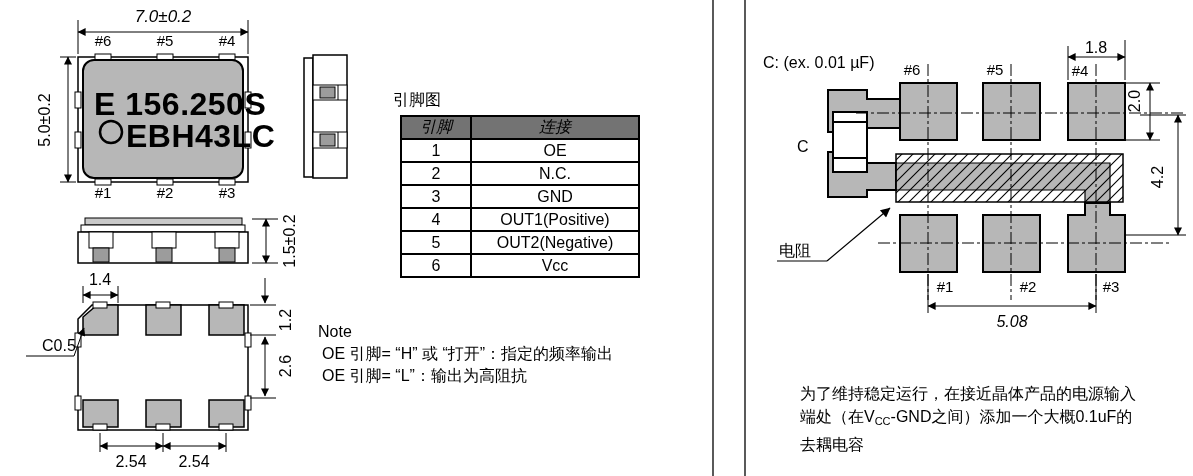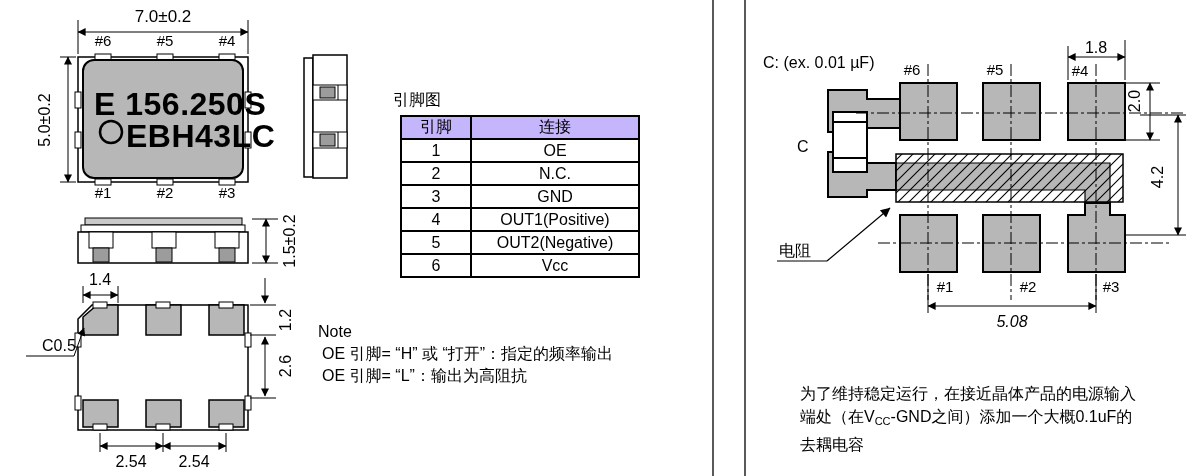--- a/index.html
+++ b/index.html
@@ -8,21 +8,21 @@
   #art{position:absolute;left:0;top:0;}
   .lbl{position:absolute;font-size:16px;line-height:1.1;white-space:nowrap;}
   .ctr{text-align:center;}
   .rot{width:80px;height:20px;text-align:center;transform:rotate(-90deg);transform-origin:center;}
   .pin{font-size:15px;width:30px;text-align:center;}
   .mark{font-weight:bold;font-size:32px;letter-spacing:0.5px;}
   #pin-table{position:absolute;left:400px;top:115px;border-collapse:collapse;font-size:16px;}
   #pin-table td{border:2px solid #000;text-align:center;padding:0;height:21px;}
   #pin-table .c1{width:68px;}
   #pin-table .c2{width:166px;}
-  #pin-table tr.hd td{background:#c4b5fd;}
+  #pin-table tr.hd td{background:#737373;font-style:italic;}
   .noteline{font-size:16px;}
   #footer-note{position:absolute;left:800px;top:382px;width:370px;font-size:16px;line-height:23px;}
   #footer-note .sub{font-size:11px;vertical-align:-3px;}
 </style>
 </head>
 <body>
 
 <div id="page">
 
   <svg id="art" width="1193" height="476" viewBox="0 0 1193 476">
@@ -177,21 +177,21 @@
         <path d="M1125,83 H1160 M1125,140 H1160"></path>
         <line x1="1150" y1="83" x2="1150" y2="140" marker-start="url(#arr)" marker-end="url(#arr)"></line>
         <path d="M1140,115 H1186 M1125,235 H1186"></path>
         <line x1="1178" y1="115" x2="1178" y2="235" marker-start="url(#arr)" marker-end="url(#arr)"></line>
         <path d="M928,274 V313 M1096,274 V313"></path>
         <line x1="928" y1="306" x2="1096" y2="306" marker-start="url(#arr)" marker-end="url(#arr)"></line>
       </g>
     </g>
   </svg>
 
-  <div class="lbl ctr" style="left:103px;top:8px;width:120px;font-size:17px;">7.0±0.2</div>
+  <div class="lbl ctr" style="left:103px;top:8px;width:120px;font-size:17px;font-style:italic;">7.0±0.2</div>
   <div class="lbl rot" style="left:6px;top:110px;">5.0±0.2</div>
   <div class="lbl pin" style="left:88px;top:33px;">#6</div>
   <div class="lbl pin" style="left:150px;top:33px;">#5</div>
   <div class="lbl pin" style="left:212px;top:33px;">#4</div>
   <div class="lbl pin" style="left:88px;top:185px;">#1</div>
   <div class="lbl pin" style="left:150px;top:185px;">#2</div>
   <div class="lbl pin" style="left:212px;top:185px;">#3</div>
   <div class="lbl mark" style="left:94px;top:87px;">E 156.250S</div>
   <div class="lbl mark" style="left:126px;top:119px;">EBH43LC</div>
 

